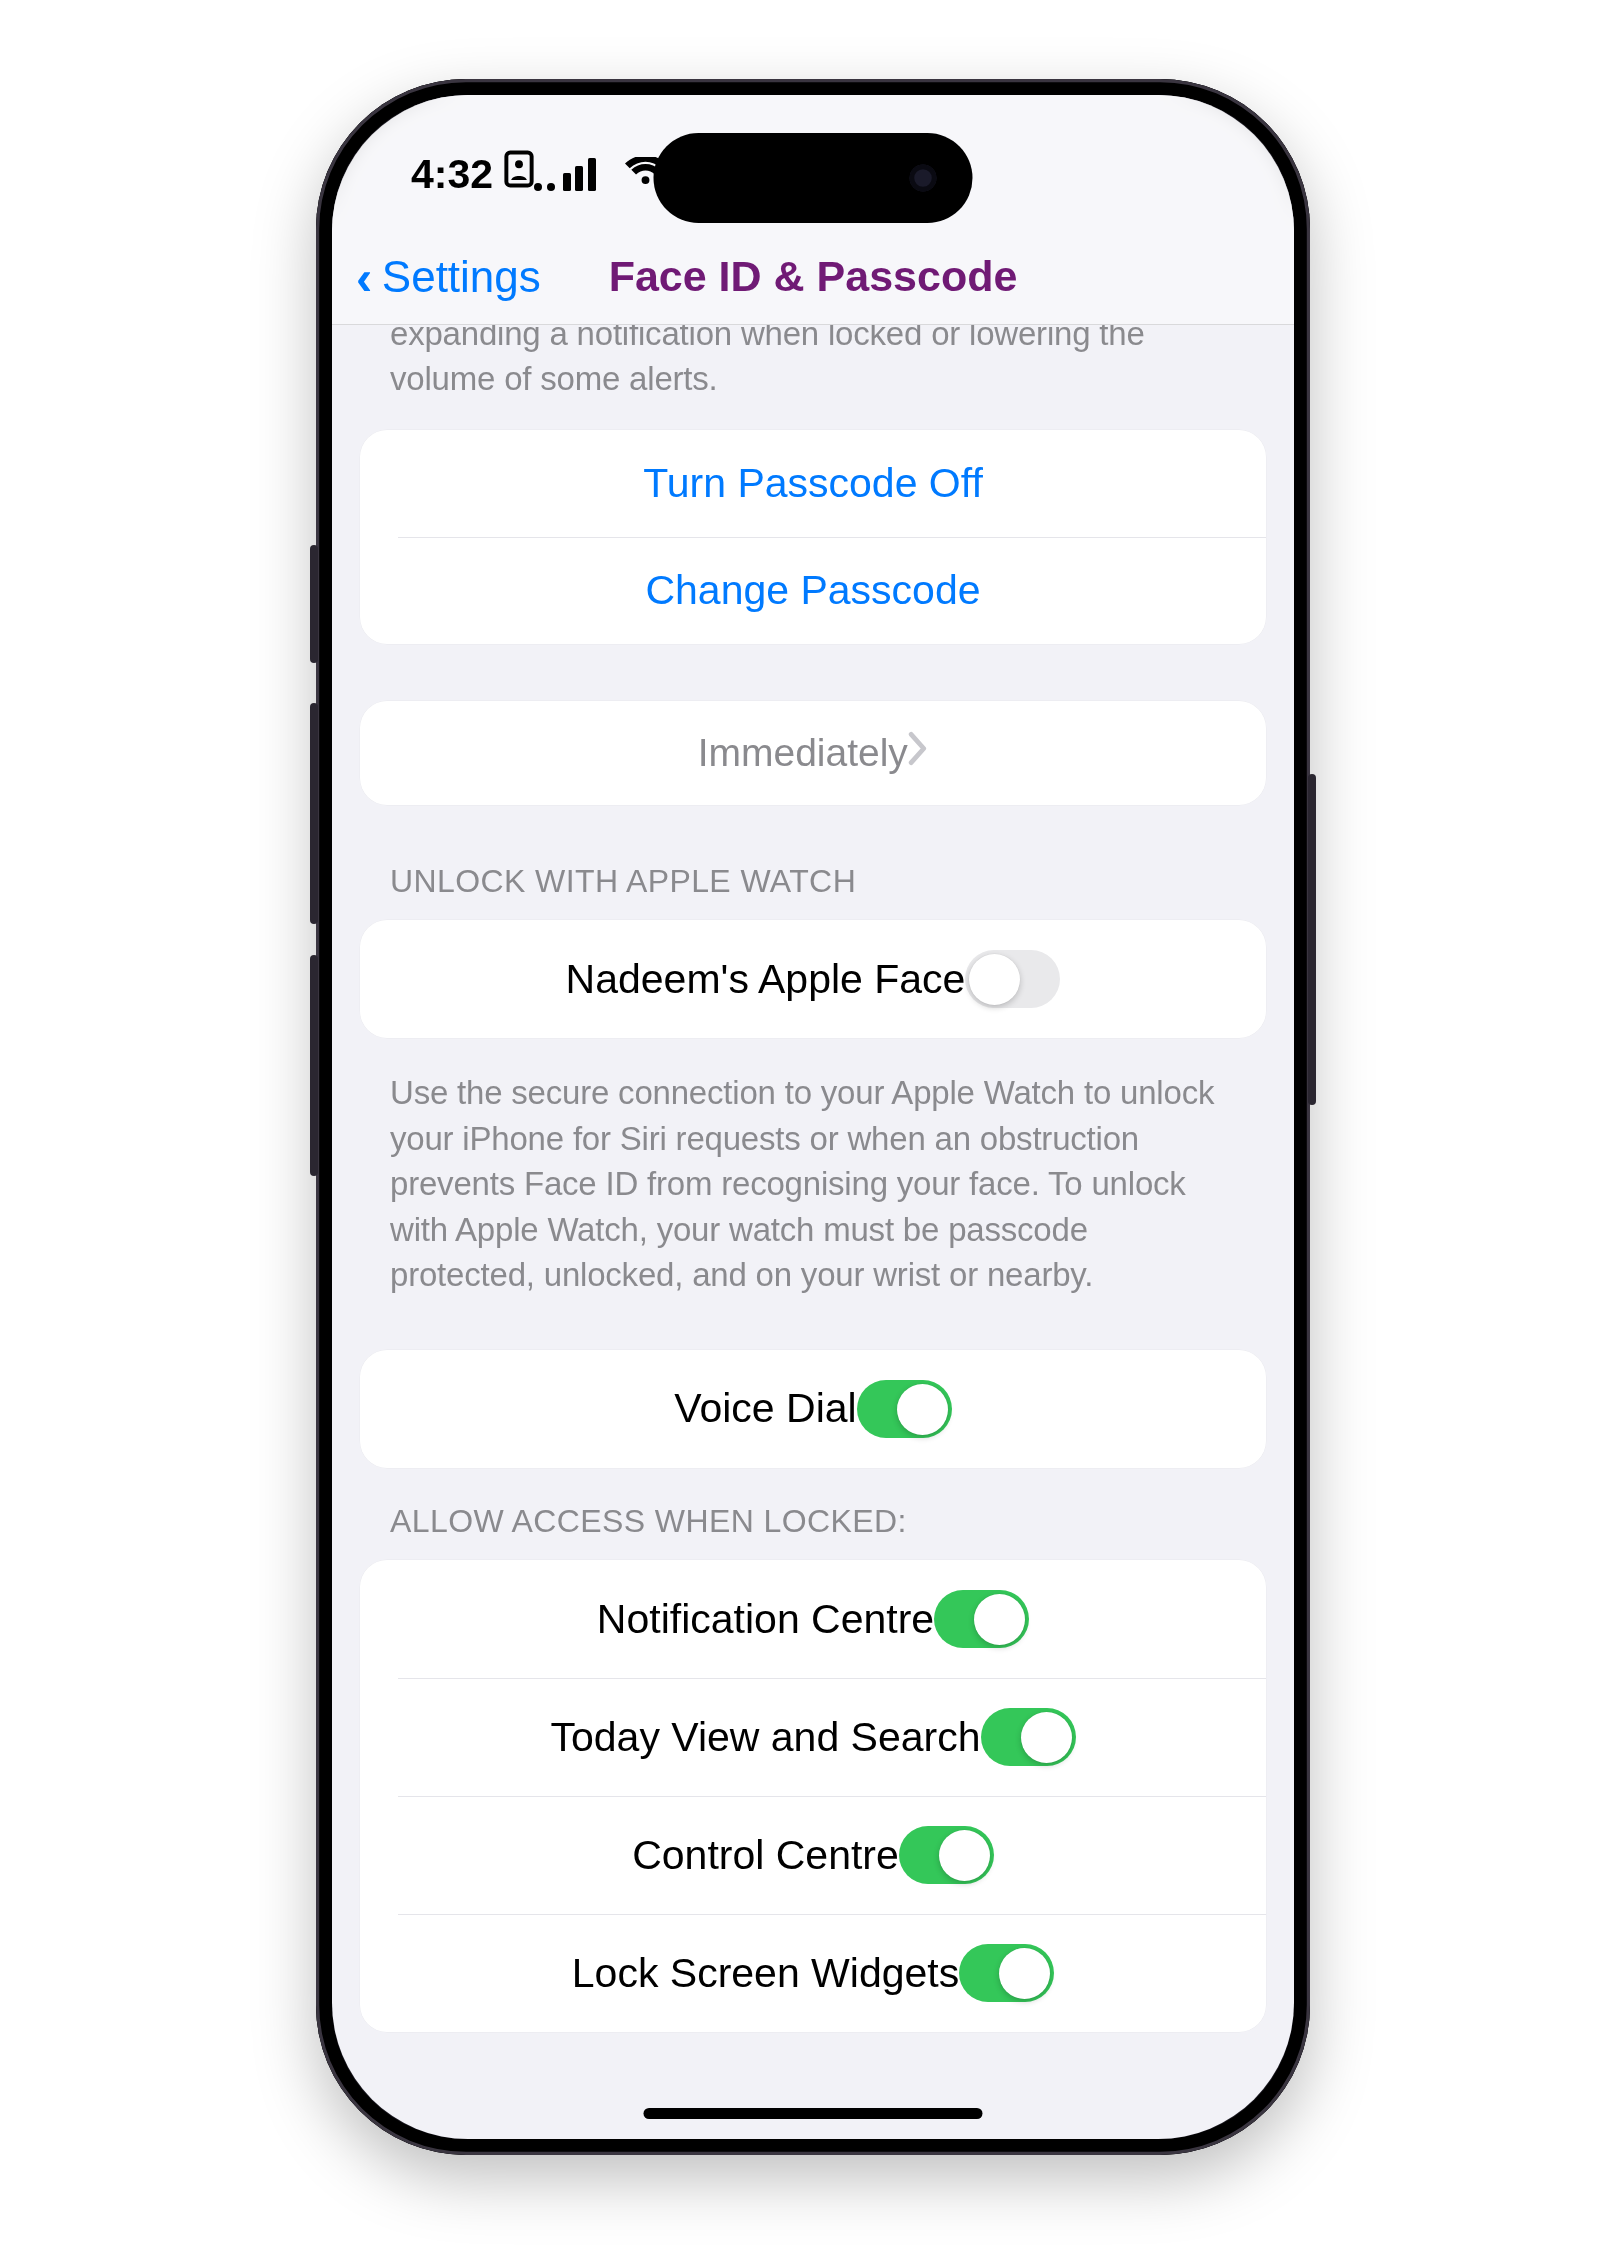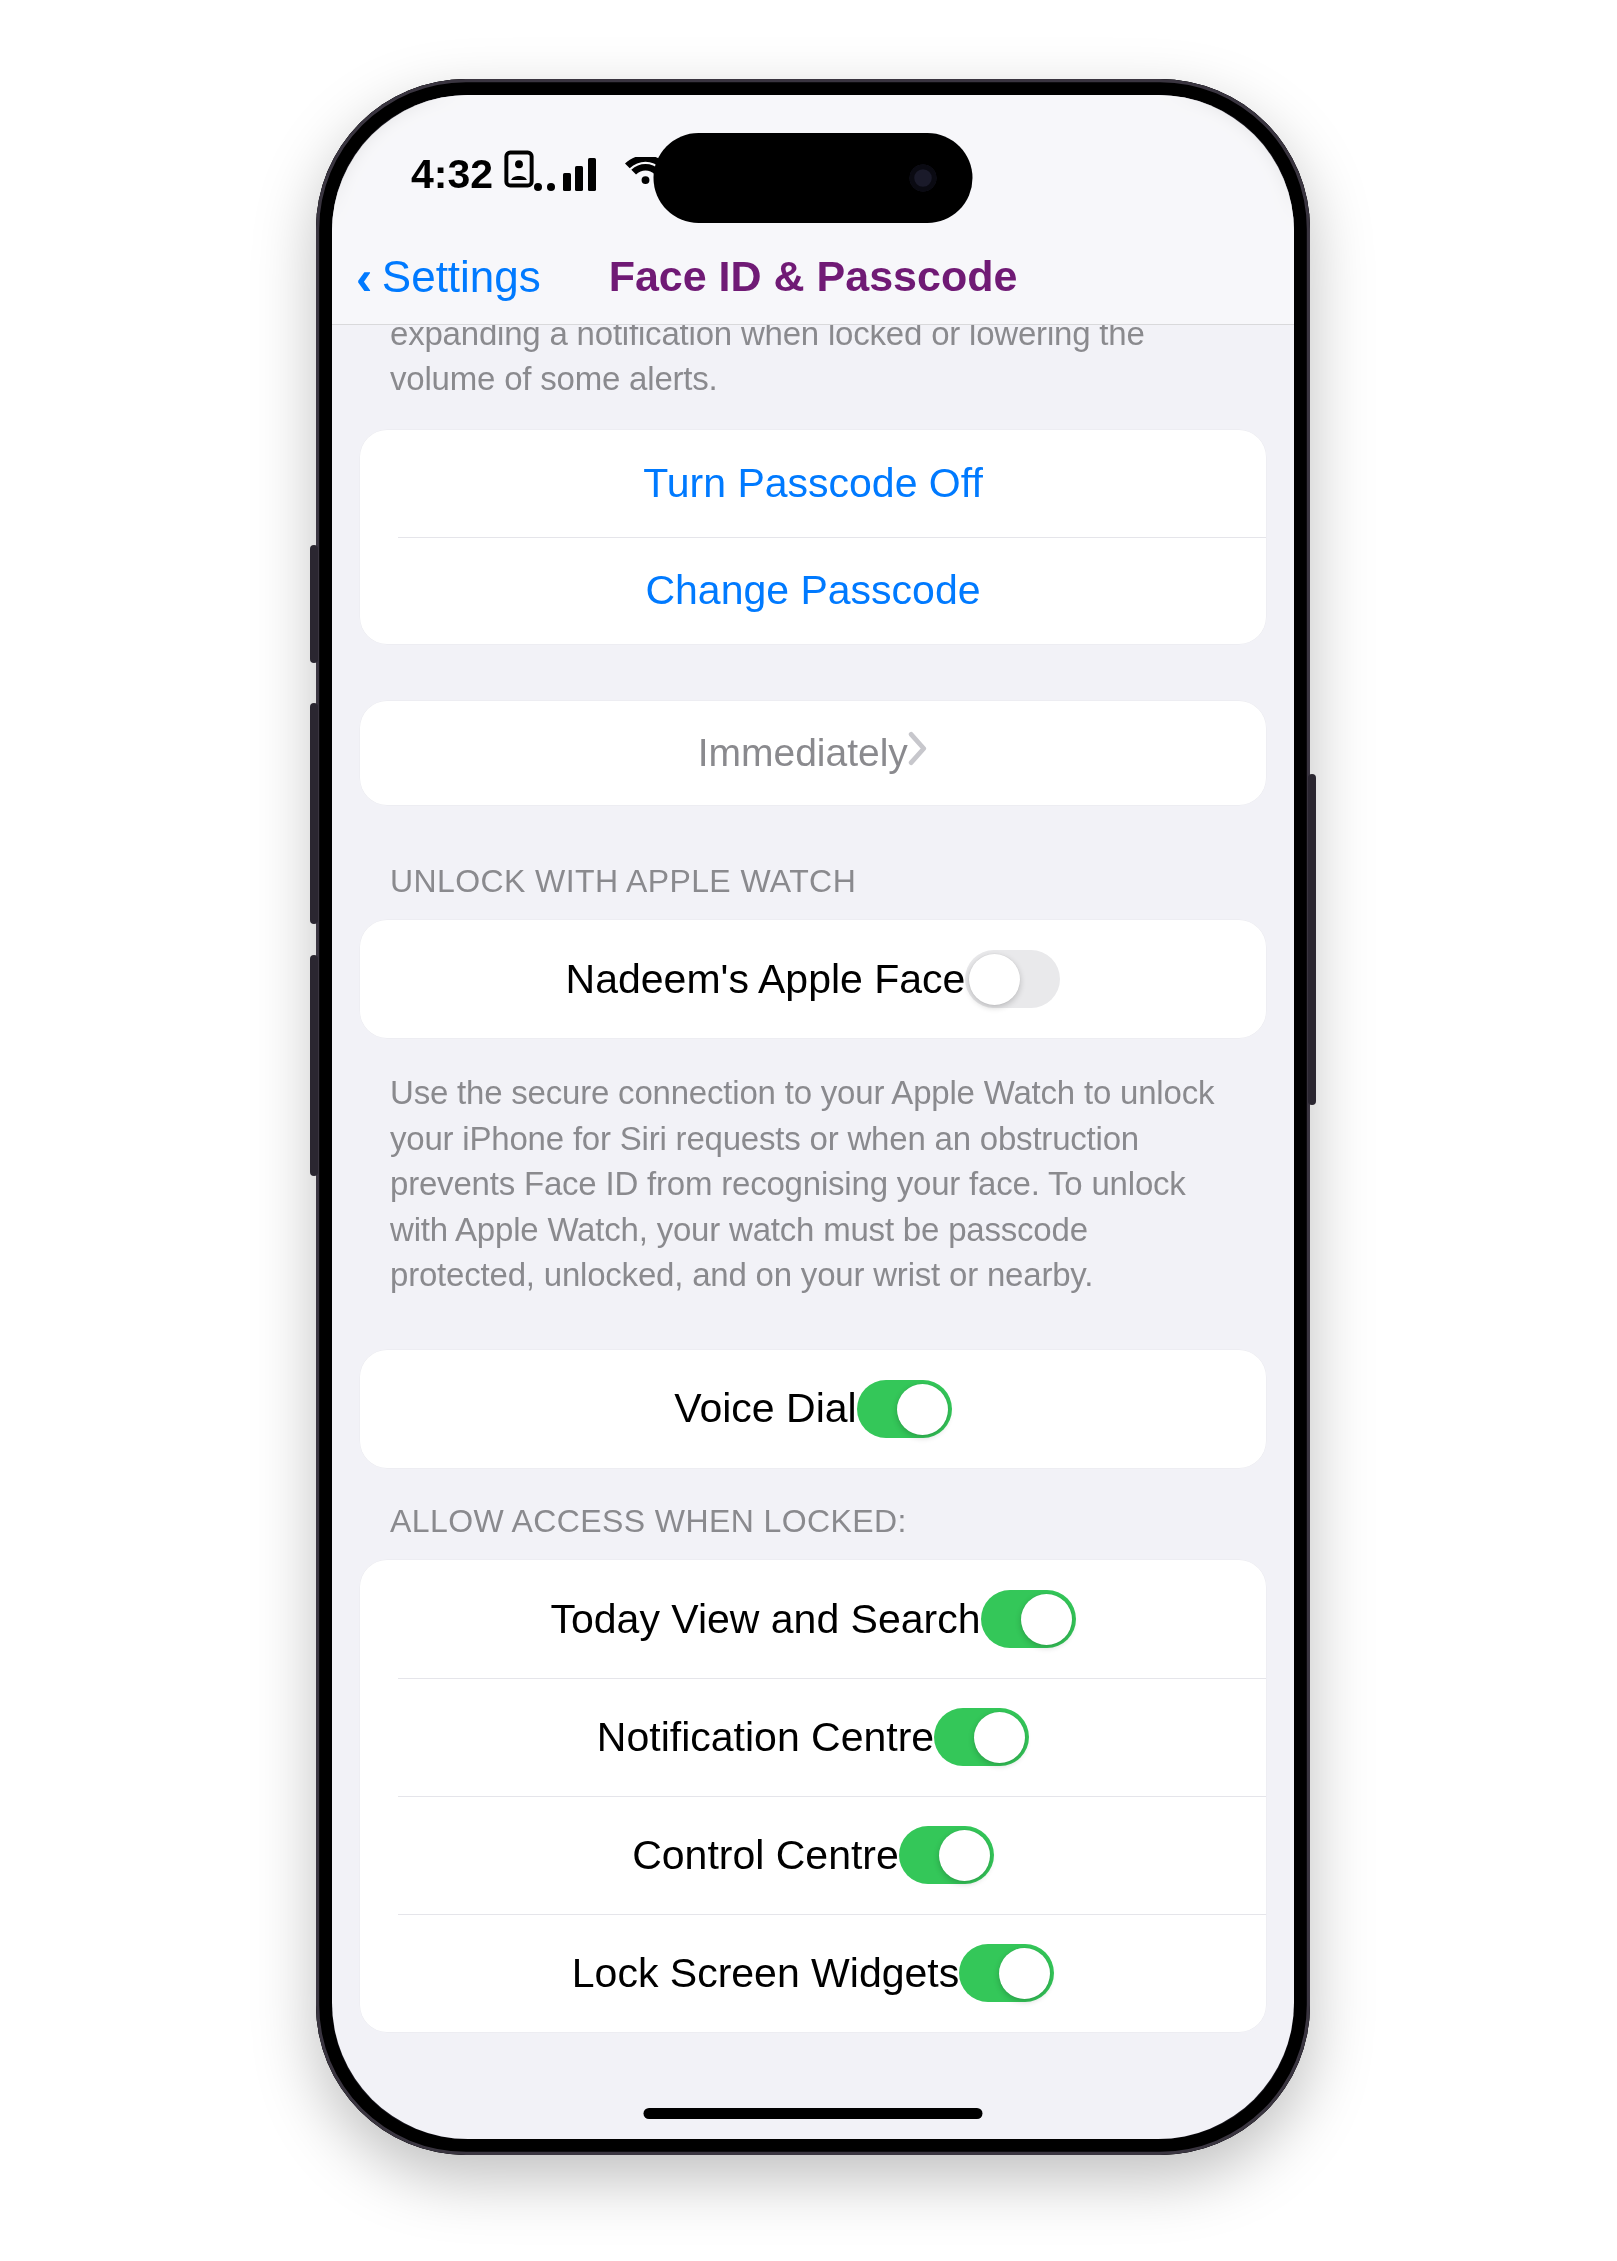--- a/index.html
+++ b/index.html
@@ -224,27 +224,27 @@
           <span>Voice Dial</span>
           <span class="toggle on">
               <span class="knob"></span>
             </span>
         </div>
       </div>
 
       <div class="section-header" style="padding-top:35px">ALLOW ACCESS WHEN LOCKED:</div>
       <div class="card">
         <div class="row">
+          <span>Notification Centre</span>
+          <span class="toggle on">
+              <span class="knob"></span>
+            </span>
+        </div>
+        <div class="row">
           <span>Today View and Search</span>
-          <span class="toggle on">
-              <span class="knob"></span>
-            </span>
-        </div>
-        <div class="row">
-          <span>Notification Centre</span>
           <span class="toggle on">
               <span class="knob"></span>
             </span>
         </div>
         <div class="row">
           <span>Control Centre</span>
           <span class="toggle on">
               <span class="knob"></span>
             </span>
         </div>

